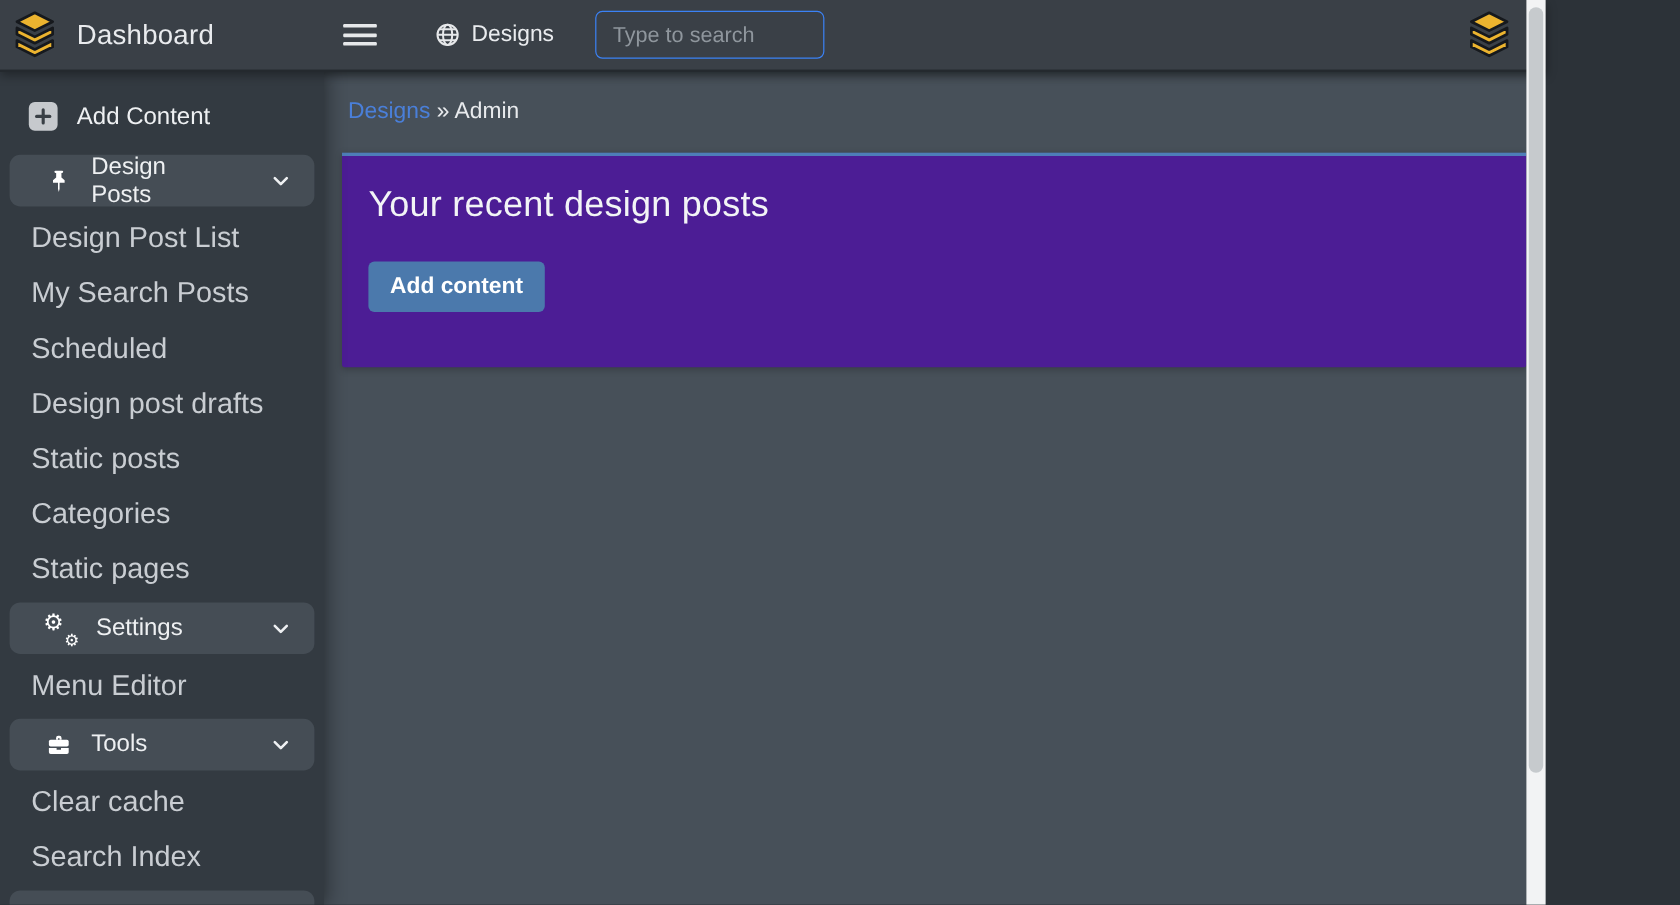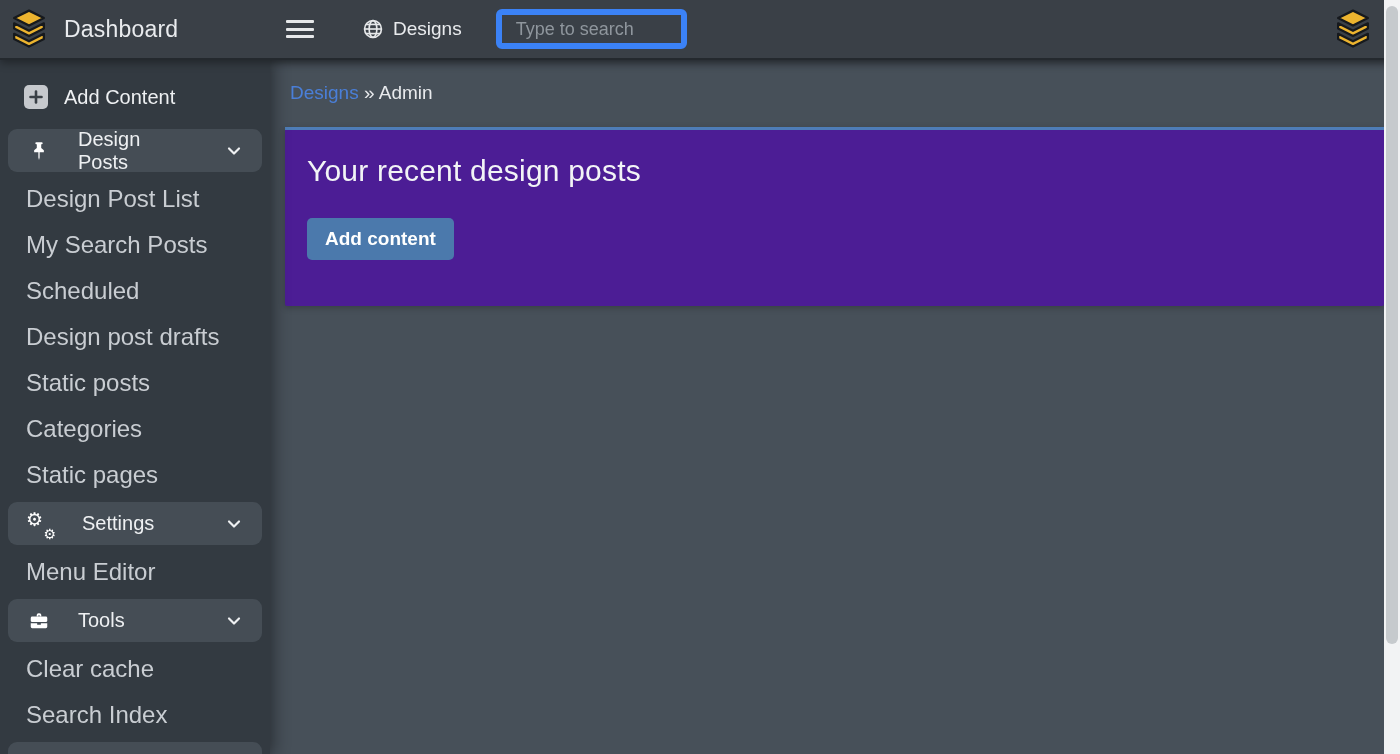--- a/index.html
+++ b/index.html
@@ -1,48 +1,48 @@
 <!DOCTYPE html>
 <html><head>
 <meta charset="utf-8">
 <style>
   * { margin:0; padding:0; box-sizing:border-box; }
   html,body { width:1400px; height:754px; overflow:hidden;
     font-family:"Liberation Sans", sans-serif; background:#2c3238; }
-  .app { position:relative; width:1400px; height:754px; display:flex; flex-direction:column; }
+  .app { position:relative; width:1288px; height:754px; display:flex; flex-direction:column; }
 
   
   .topbar { position:relative; z-index:5; height:60px; flex:0 0 60px; background:#3a4047;
     display:flex; align-items:center; padding-right:16px;
     box-shadow:0 3px 8px rgba(0,0,0,.35); border-bottom:2px solid #24292e; }
   .brand { width:270px; flex:0 0 270px; display:flex; align-items:center; gap:14px; padding-left:8px; cursor:pointer; }
   .brand-title { font-size:23px; color:#e9ebee; letter-spacing:.2px; }
   .logo { width:42px; height:42px; display:block; }
   .hamburger { margin-left:16px; width:28px; height:22px; display:flex; flex-direction:column;
     justify-content:space-between; cursor:pointer; padding:2px 0; }
   .hamburger span { display:block; height:3px; background:#e6e8ea; border-radius:1px; }
   .nav-link { margin-left:48px; display:flex; align-items:center; gap:9px; color:#e9ebee;
     font-size:19px; cursor:pointer; }
   .search-wrap { margin-left:34px; }
-  .search-input { width:191px; height:40px; background:transparent; border:6px solid #3b82f6;
+  .search-input { width:191px; height:40px; background:transparent; border:1px solid #3b82f6;
     border-radius:6px; padding:0 14px; font-size:18px; color:#d4d7da;
     font-family:"Liberation Sans", sans-serif; outline:none; }
   .search-input::placeholder { color:#8f969d; }
   .topbar-spacer { flex:1; }
   .logo-right { margin-right:10px; cursor:pointer; }
 
   
   .body { flex:1; display:flex; min-height:0; }
 
   
   .sidebar { width:270px; flex:0 0 270px; background:#333a41; position:relative; z-index:4;
     box-shadow:6px 0 14px rgba(0,0,0,.30); padding-top:9px; overflow:hidden; }
   .side-item { display:flex; align-items:center; cursor:pointer; color:#eef0f2; }
   .side-top { height:56px; padding-left:24px; gap:16px; font-size:20px; }
-  .side-group { height:43px; margin:4px 8px; padding:0 18px 0 20px; gap:28px;
+  .side-group { height:43px; margin:4px 8px; padding:0 18px 0 30px; gap:16px;
     background:#454d55; border-radius:9px; font-size:20px; }
   .side-group .grow { flex:1; }
   .side-sub { height:46px; padding-left:26px; font-size:24px; color:#c9cdd2; }
   .icon { display:inline-flex; align-items:center; justify-content:center; }
   .plus-square { width:24px; height:24px; background:#c6c9cd; border-radius:5px;
     display:flex; align-items:center; justify-content:center; }
   .plus-square svg { display:block; }
   .gears { position:relative; width:26px; height:24px; color:#fff; }
   .gears .g1 { position:absolute; left:-2px; top:-4px; font-size:19px;
     font-family:"DejaVu Sans", sans-serif; }

